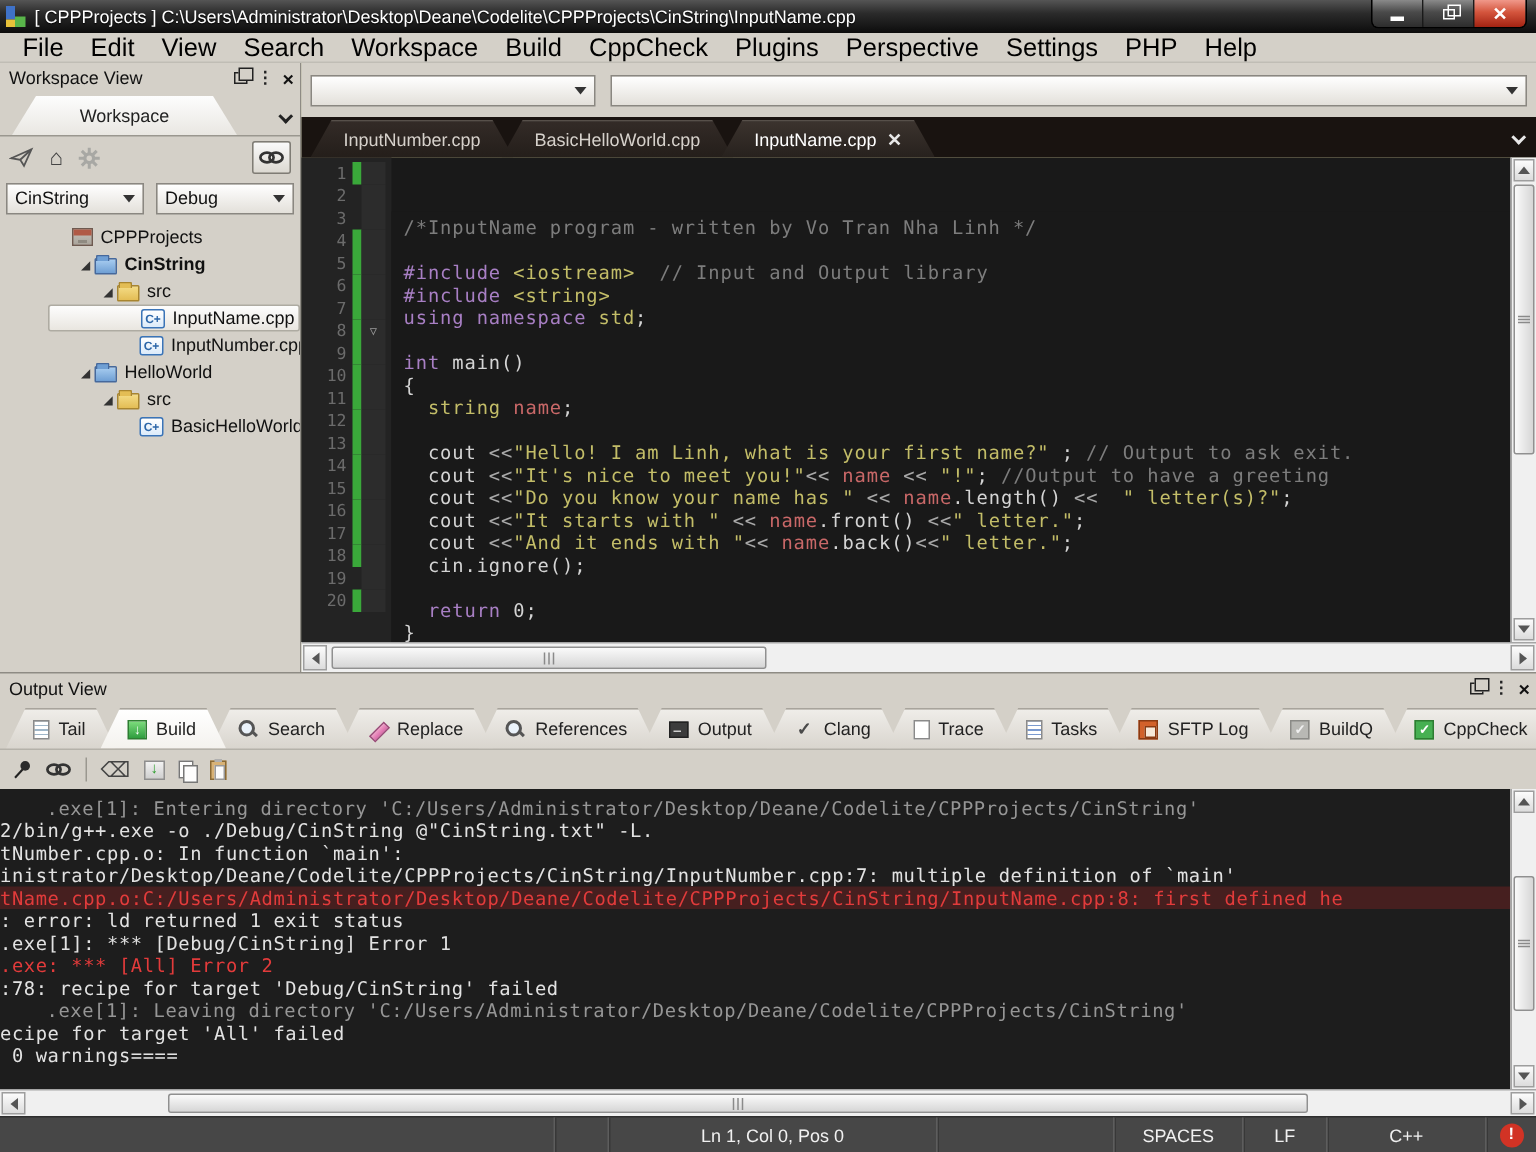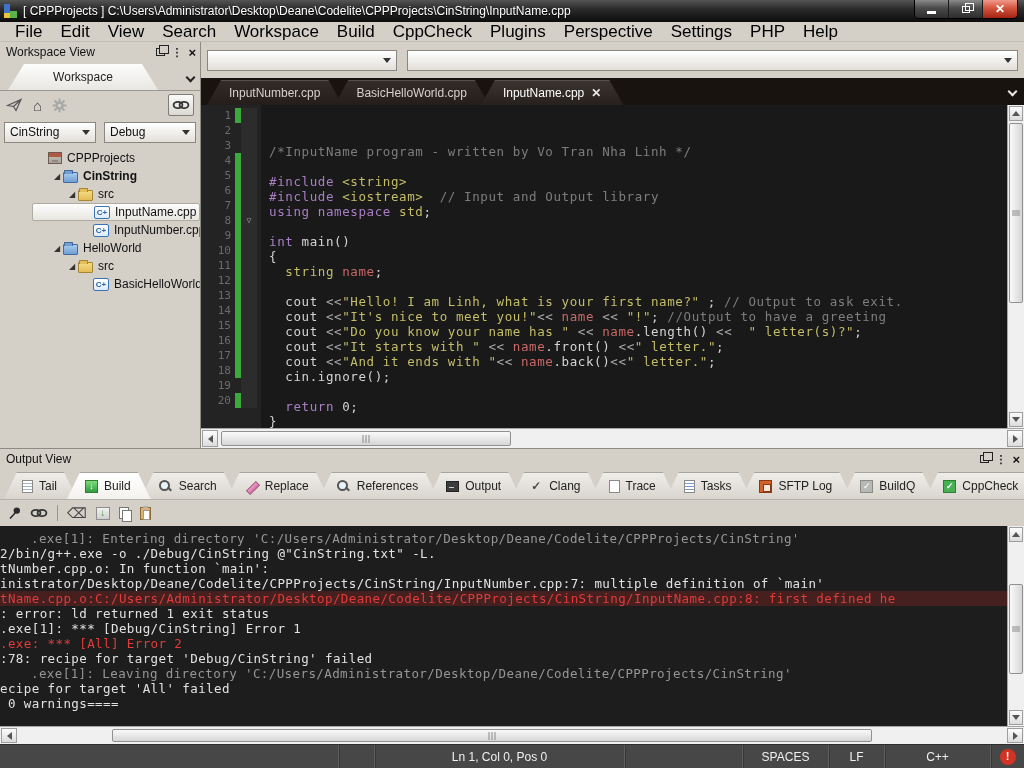--- a/index.html
+++ b/index.html
@@ -384,22 +384,22 @@
             <div class="gut-line"><span class="gut-num">15</span><span class="gut-bar changed"></span><span class="gut-fold"></span></div>
             <div class="gut-line"><span class="gut-num">16</span><span class="gut-bar changed"></span><span class="gut-fold"></span></div>
             <div class="gut-line"><span class="gut-num">17</span><span class="gut-bar changed"></span><span class="gut-fold"></span></div>
             <div class="gut-line"><span class="gut-num">18</span><span class="gut-bar changed"></span><span class="gut-fold"></span></div>
             <div class="gut-line"><span class="gut-num">19</span><span class="gut-bar"></span><span class="gut-fold"></span></div>
             <div class="gut-line"><span class="gut-num">20</span><span class="gut-bar changed"></span><span class="gut-fold"></span></div>
           </div>
         <div class="code-pane" id="code">
             <div class="code-line"><span class="tok-c">/*InputName program - written by Vo Tran Nha Linh */</span></div>
             <div class="code-line">&nbsp;</div>
+            <div class="code-line"><span class="tok-k">#include </span><span class="tok-s">&lt;iostream&gt;</span><span class="tok-n">  </span><span class="tok-c">// Input and Output library</span></div>
             <div class="code-line"><span class="tok-k">#include </span><span class="tok-s">&lt;string&gt;</span></div>
-            <div class="code-line"><span class="tok-k">#include </span><span class="tok-s">&lt;iostream&gt;</span><span class="tok-n">  </span><span class="tok-c">// Input and Output library</span></div>
             <div class="code-line"><span class="tok-k">using namespace </span><span class="tok-s">std</span><span class="tok-n">;</span></div>
             <div class="code-line">&nbsp;</div>
             <div class="code-line"><span class="tok-k">int </span><span class="tok-n">main()</span></div>
             <div class="code-line"><span class="tok-n">{</span></div>
             <div class="code-line"><span class="tok-n">  </span><span class="tok-s">string</span><span class="tok-n"> </span><span class="tok-v">name</span><span class="tok-n">;</span></div>
             <div class="code-line">&nbsp;</div>
             <div class="code-line"><span class="tok-n">  cout </span><span class="tok-o">&lt;&lt;</span><span class="tok-s">"Hello! I am Linh, what is your first name?"</span><span class="tok-n"> ; </span><span class="tok-c">// Output to ask exit.</span></div>
             <div class="code-line"><span class="tok-n">  cout </span><span class="tok-o">&lt;&lt;</span><span class="tok-s">"It's nice to meet you!"</span><span class="tok-o">&lt;&lt;</span><span class="tok-n"> </span><span class="tok-v">name</span><span class="tok-n"> </span><span class="tok-o">&lt;&lt;</span><span class="tok-n"> </span><span class="tok-s">"!"</span><span class="tok-n">; </span><span class="tok-c">//Output to have a greeting</span></div>
             <div class="code-line"><span class="tok-n">  cout </span><span class="tok-o">&lt;&lt;</span><span class="tok-s">"Do you know your name has "</span><span class="tok-n"> </span><span class="tok-o">&lt;&lt;</span><span class="tok-n"> </span><span class="tok-v">name</span><span class="tok-n">.length() </span><span class="tok-o">&lt;&lt;</span><span class="tok-n">  </span><span class="tok-s">" letter(s)?"</span><span class="tok-n">;</span></div>
             <div class="code-line"><span class="tok-n">  cout </span><span class="tok-o">&lt;&lt;</span><span class="tok-s">"It starts with "</span><span class="tok-n"> </span><span class="tok-o">&lt;&lt;</span><span class="tok-n"> </span><span class="tok-v">name</span><span class="tok-n">.front() </span><span class="tok-o">&lt;&lt;</span><span class="tok-s">" letter."</span><span class="tok-n">;</span></div>
@@ -559,21 +559,21 @@
         </span>
       <span class="sb-btn right">
           <span class="tri right"></span>
         </span>
     </div>
   </div>
 
   <div class="statusbar">
     <span class="sb-cell sb-fill"></span>
     <span class="sb-cell" style="width:36px;"></span>
-    <span class="sb-cell" style="width:250px;">Ln 1, Col 0, Pos 0</span>
+    <span class="sb-cell" style="width:219px;">Ln 1, Col 0, Pos 0</span>
     <span class="sb-cell" style="width:118px;"></span>
     <span class="sb-cell" style="width:86px;">SPACES</span>
     <span class="sb-cell" style="width:56px;">LF</span>
     <span class="sb-cell" style="width:106px;">C++</span>
     <span class="sb-cell" style="width:34px;">
       <span class="sb-badge">!</span>
     </span>
   </div>
 
 </div>

